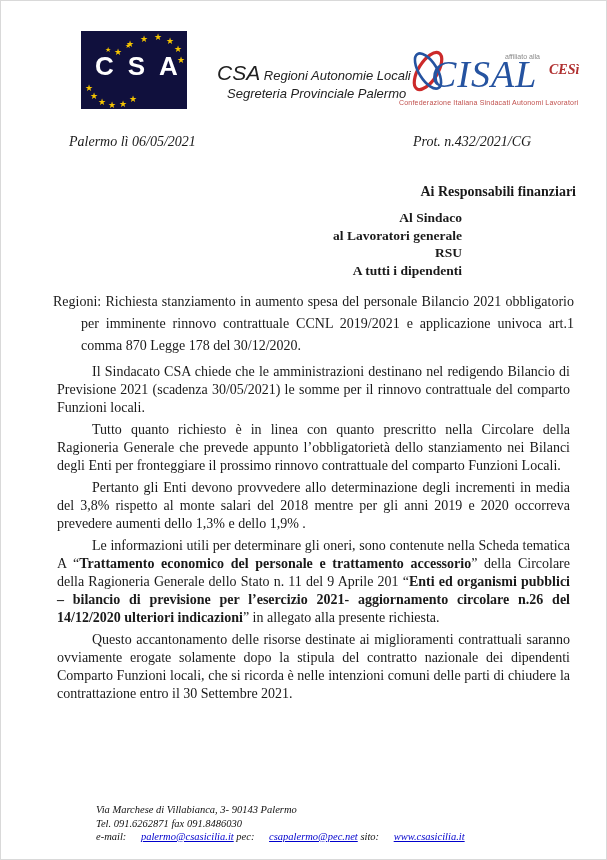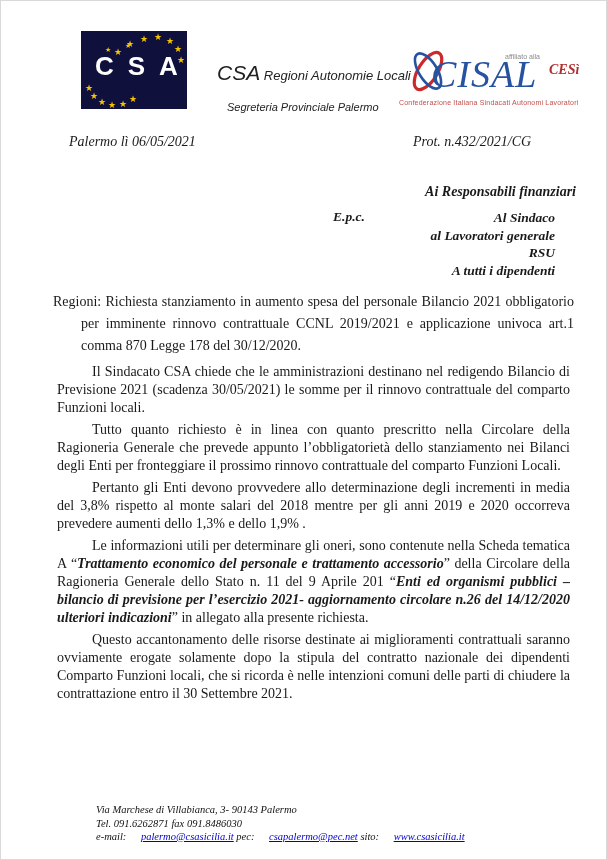--- a/index.html
+++ b/index.html
@@ -17,21 +17,21 @@
     font-size:26px;letter-spacing:14px;line-height:1;
   }
   .eu-star{position:absolute;color:#f5c400;font-size:9px;line-height:1;}
   .eu-star.sm{font-size:7px;}
   .org-block{
     position:absolute;left:216px;top:60px;width:190px;
     font-family:"Liberation Sans", sans-serif;font-style:italic;color:#222;
   }
   .org-line1{font-size:13px;white-space:nowrap;}
   .org-acronym{font-size:21px;}
-  .org-line2{font-size:11px;white-space:nowrap;padding-left:10px;margin-top:16px;}
+  .org-line2{font-size:13px;white-space:nowrap;padding-left:10px;margin-top:1px;}
   .cisal-block{position:absolute;left:398px;top:36px;width:190px;height:74px;}
   .cisal-orbit{position:absolute;left:6px;top:10px;}
   .cisal-name{
     position:absolute;left:32px;top:18px;
     font-family:"Liberation Serif", serif;font-style:italic;font-weight:normal;
     font-size:38px;color:#2553a0;letter-spacing:1px;line-height:1;
   }
   .cisal-affiliato{
     position:absolute;left:106px;top:16px;font-family:"Liberation Sans", sans-serif;
     font-size:7px;color:#8a8a8a;white-space:nowrap;
@@ -42,21 +42,21 @@
   }
   .cisal-sub{
     position:absolute;left:0px;top:62px;width:190px;
     font-family:"Liberation Sans", sans-serif;font-size:7px;color:#c0504d;
     white-space:nowrap;letter-spacing:0.2px;
   }
   
   .place-date{position:absolute;left:68px;top:133px;font-style:italic;font-size:14px;}
   .protocol{position:absolute;left:412px;top:133px;font-style:italic;font-size:14px;}
   
-  .bi{font-weight:bold;font-style:italic;}
+  .bi{font-weight:bold;}
   .recipients-main{position:absolute;right:30px;top:183px;font-size:14px;}
   .recipients{
     position:absolute;left:332px;right:51px;top:208px;
     display:flex;justify-content:space-between;font-size:13.5px;
   }
   .recipients .cc-list{text-align:right;line-height:17.5px;}
   
   .subject{
     position:absolute;left:52px;right:32px;top:290px;
     font-size:14px;line-height:22px;text-align:justify;
@@ -117,21 +117,20 @@
     <span class="cisal-name">CISAL</span>
     <span class="cisal-cesi">CESì</span>
     <div class="cisal-sub">Confederazione Italiana Sindacati Autonomi Lavoratori</div>
   </div>
 
   <div class="place-date">Palermo lì 06/05/2021</div>
   <div class="protocol">Prot. n.432/2021/CG</div>
 
   <div class="recipients-main bi">Ai Responsabili finanziari</div>
   <div class="recipients">
-    <span class="bi">E.p.c.</span>
     <span class="cc-list bi">
       <span>Al Sindaco</span><br>
       <span>al Lavoratori  generale</span><br>
       <span>RSU</span><br>
       <span>A tutti i dipendenti</span>
     </span>
   </div>
 
   <div class="subject">
     <span>Regioni: </span><span>Richiesta stanziamento in aumento spesa del personale Bilancio 2021 obbligatorio per imminente rinnovo contrattuale CCNL 2019/2021 e applicazione univoca art.1 comma 870 Legge 178 del 30/12/2020.</span>

